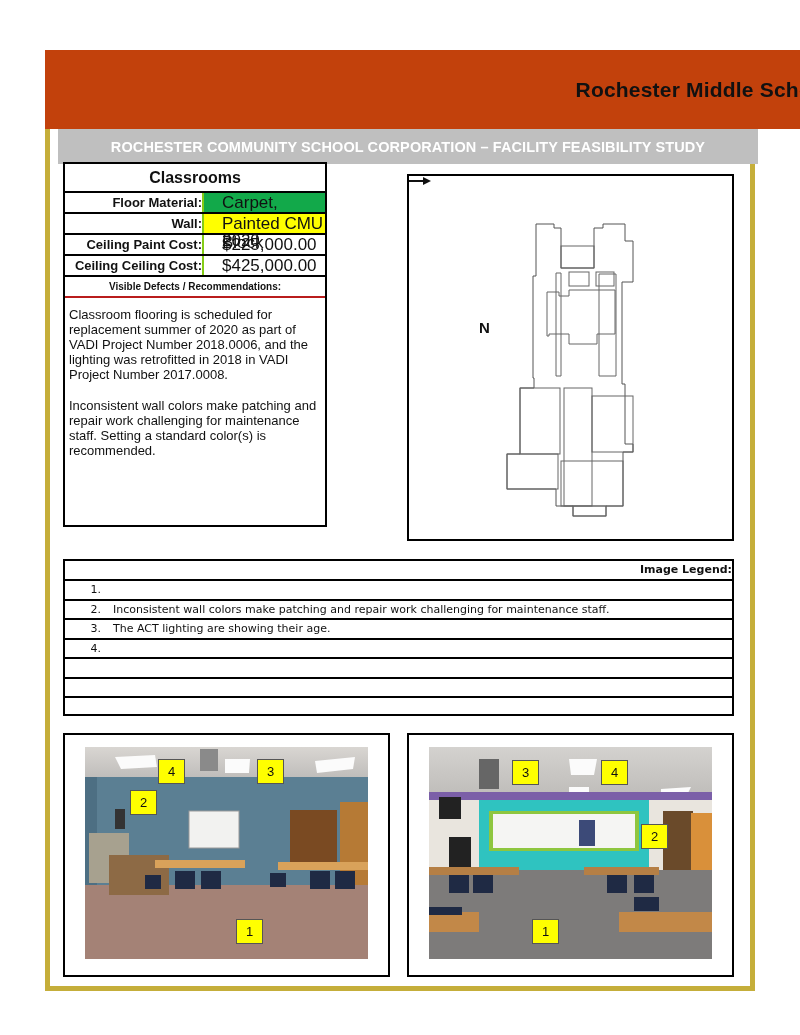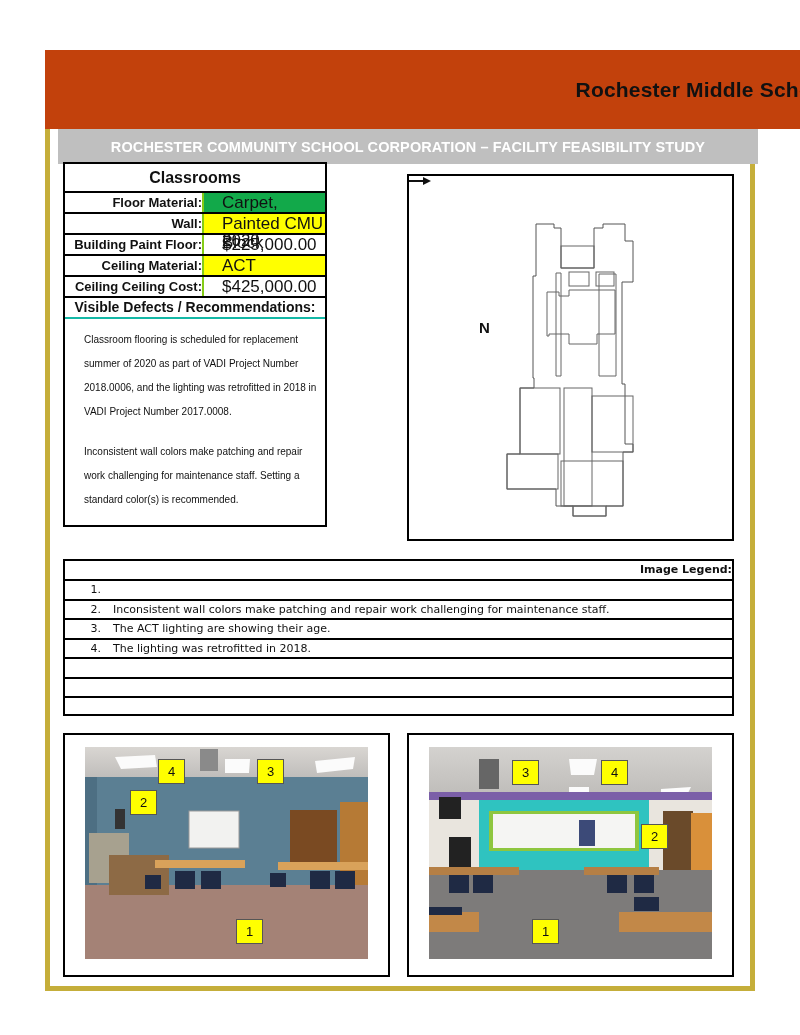--- a/index.html
+++ b/index.html
@@ -20,23 +20,23 @@
   .info { position: absolute; left: 63px; top: 162px; width: 264px; height: 365px;
           border: 2px solid #000; box-sizing: border-box; font-family: Liberation Sans, sans-serif; }
   .info .head { height: 27px; border-bottom: 2px solid #000; display: flex; align-items: center;
                 justify-content: center; font-weight: bold; font-size: 16px; color: #111; }
   .info .row { display: flex; height: 19px; border-bottom: 2px solid #000; }
   .info .row .lbl { width: 139px; border-right: 2px solid #84cc16; text-align: right; 
                     box-sizing: border-box; font-weight: bold; font-size: 13px; line-height: 19px; color: #111; }
   .info .row .val { flex: 1; padding-left: 18px; font-size: 17px; line-height: 19px; color: #111; }
   .val.green { background: #12A94A; color: #0c3a18; }
   .val.yellow { background: #FFFF00; color: #222; }
-  .info .defects-head { height: 19px; border-bottom: 2px solid #14b8a6; text-align: center;
-                        font-weight: bold; font-size: 14px; line-height: 19px; color: #111; }
-  .info .defects { padding: 9px 7px 0 19px; font-size: 10px; line-height: 24px; color: #111; }
+  .info .defects-head { height: 19px; border-bottom: 2px solid #b91c1c; text-align: center;
+                        font-weight: bold; font-size: 10px; line-height: 19px; color: #111; }
+  .info .defects { padding: 9px 7px 0 4px; font-size: 13px; line-height: 15px; color: #111; }
   .info .defects p { margin: 0 0 16px 0; }
 
   
   .plan { position: absolute; left: 407px; top: 174px; width: 327px; height: 367px;
           border: 2px solid #000; box-sizing: border-box; background: #fff; }
   .plan svg { position: absolute; left: 0; top: 0; }
   .north { position: absolute; left: 70px; top: 143px; font-weight: bold; font-size: 15px;
            color: #111; font-family: "Liberation Sans", sans-serif; }
   .north-arrow { position: absolute; left: 86px; top: 150px; }
 
@@ -74,26 +74,22 @@
   <div class="head">Classrooms</div>
   <div class="row">
     <div class="lbl">Floor Material:</div>
     <div class="val green">Carpet, Installed 2020</div>
   </div>
   <div class="row">
     <div class="lbl">Wall:</div>
     <div class="val yellow">Painted CMU Block</div>
   </div>
   <div class="row">
-    <div class="lbl">Building Paint Floor:</div>
+    <div class="lbl">Ceiling Paint Cost:</div>
     <div class="val">$225,000.00</div>
-  </div>
-  <div class="row">
-    <div class="lbl">Ceiling Material:</div>
-    <div class="val yellow">ACT</div>
   </div>
   <div class="row">
     <div class="lbl">Ceiling Ceiling Cost:</div>
     <div class="val">$425,000.00</div>
   </div>
   <div class="defects-head">Visible Defects / Recommendations:</div>
   <div class="defects">
     <p>Classroom flooring is scheduled for replacement summer of 2020 as part of VADI Project Number 2018.0006, and the lighting was retrofitted in 2018 in VADI Project Number 2017.0008.</p>
     <p>Inconsistent wall colors make patching and repair work challenging for maintenance staff. Setting a standard color(s) is recommended.</p>
   </div>
@@ -134,21 +130,20 @@
   <div class="lrow">
     <span class="num">2.</span>
     <span>Inconsistent wall colors make patching and repair work challenging for maintenance staff.</span>
   </div>
   <div class="lrow">
     <span class="num">3.</span>
     <span>The ACT lighting are showing their age.</span>
   </div>
   <div class="lrow">
     <span class="num">4.</span>
-    <span>The lighting was retrofitted in 2018.</span>
   </div>
   <div class="lrow">
     <span class="num"></span>
     <span></span>
   </div>
   <div class="lrow">
     <span class="num"></span>
     <span></span>
   </div>
   <div class="lrow">

